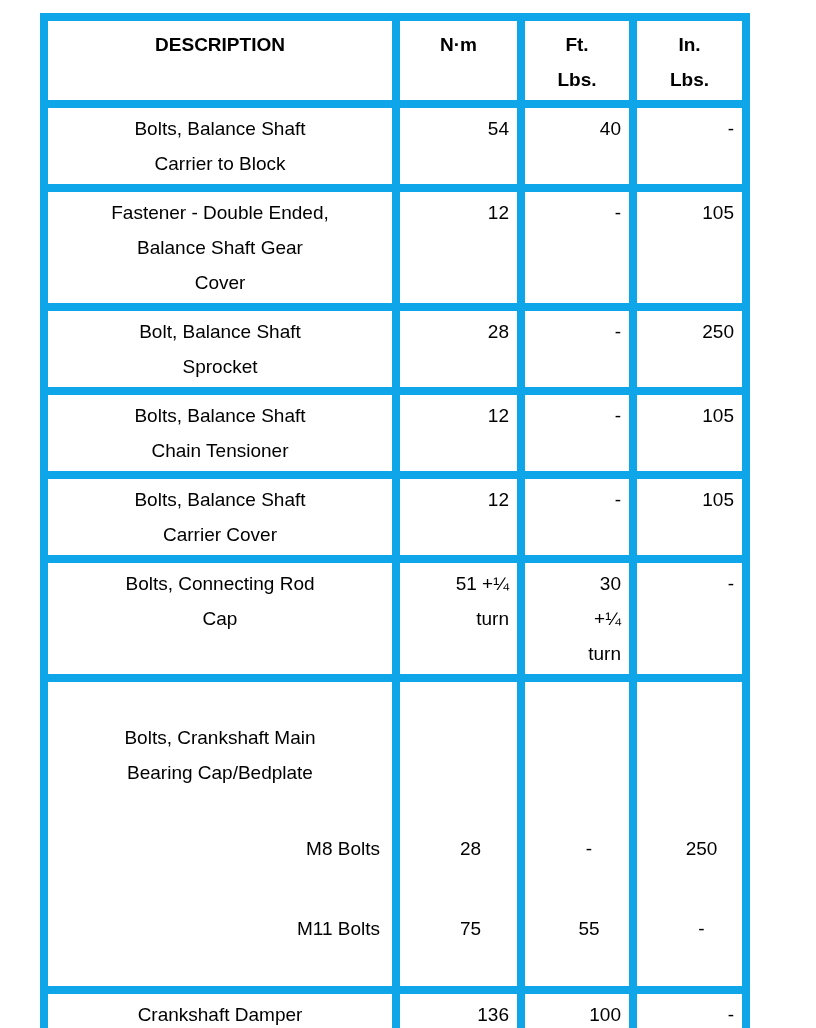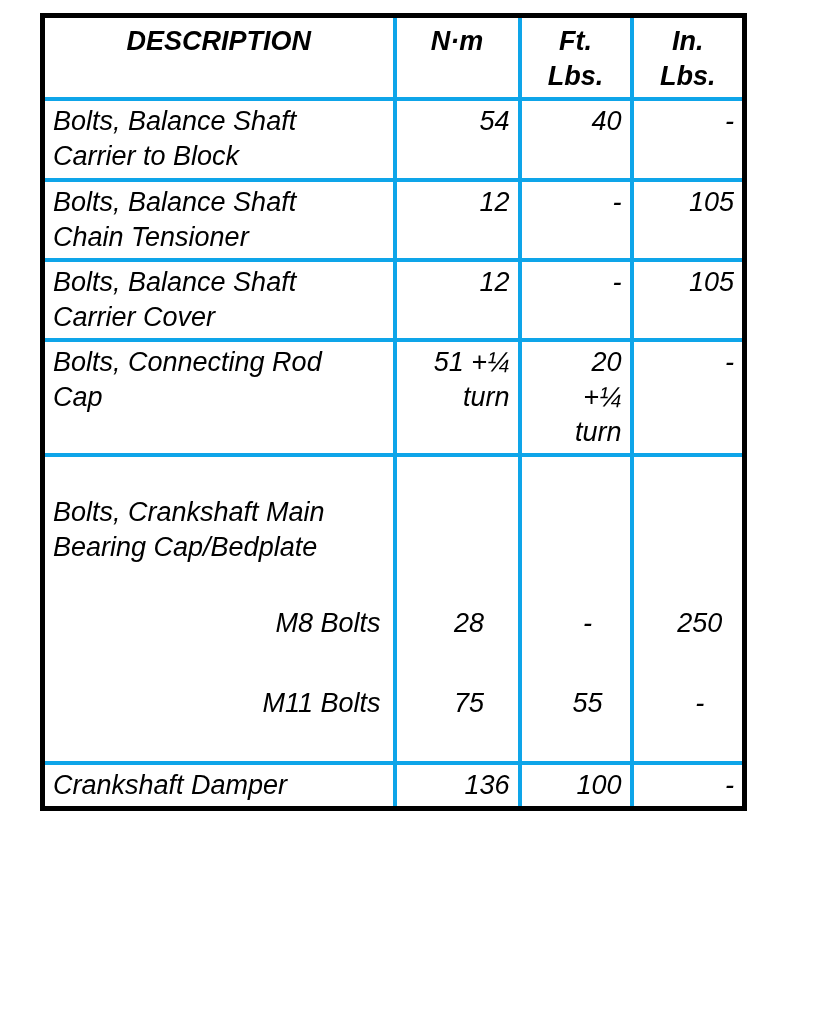--- a/index.html
+++ b/index.html
@@ -19,35 +19,34 @@
     border-collapse: collapse;
     table-layout: fixed;
     border: 5px solid #000;
   }
   col.c-desc { width: 352px; }
   col.c-nm   { width: 125px; }
   col.c-ft   { width: 112px; }
   col.c-in   { width: 113px; }
 
   th, td {
-    border: 4px solid #0ea5e9;
+    border: 8px solid #0ea5e9;
     vertical-align: top;
-    font-size: 27px;
+    font-size: 19px;
     line-height: 35px;
     padding: 3px 8px;
     white-space: pre-line;
     overflow: hidden;
-    font-style: italic;
   }
   th {
     font-weight: bold;
     text-align: center;
     padding-top: 6px;
   }
-  td.desc { text-align: left; }
+  td.desc { text-align: center; }
   td.val  { text-align: right; }
 
   tr.r-hdr { height: 81px; }
   tr.r1  { height: 81px; }
   tr.r2  { height: 109px; }
   tr.r3  { height: 77px; }
   tr.r4  { height: 76px; }
   tr.r5  { height: 76px; }
   tr.r6  { height: 38px; }
   tr.r7  { height: 113px; }
@@ -97,40 +96,55 @@
       </tr>
     </thead>
     <tbody>
       <tr class="r1">
         <td class="desc">Bolts, Balance Shaft
 Carrier to Block</td>
         <td class="val">54</td>
         <td class="val">40</td>
         <td class="val">-</td>
       </tr>
+      <tr class="r2">
+        <td class="desc">Fastener - Double Ended,
+Balance Shaft Gear
+Cover</td>
+        <td class="val">12</td>
+        <td class="val">-</td>
+        <td class="val">105</td>
+      </tr>
+      <tr class="r3">
+        <td class="desc">Bolt, Balance Shaft
+Sprocket</td>
+        <td class="val">28</td>
+        <td class="val">-</td>
+        <td class="val">250</td>
+      </tr>
       <tr class="r4">
         <td class="desc">Bolts, Balance Shaft
 Chain Tensioner</td>
         <td class="val">12</td>
         <td class="val">-</td>
         <td class="val">105</td>
       </tr>
       <tr class="r5">
         <td class="desc">Bolts, Balance Shaft
 Carrier Cover</td>
         <td class="val">12</td>
         <td class="val">-</td>
         <td class="val">105</td>
       </tr>
       <tr class="r7">
         <td class="desc">Bolts, Connecting Rod
 Cap</td>
         <td class="val">51 +¼
 turn</td>
-        <td class="val">20
+        <td class="val">30
 +¼
 turn</td>
         <td class="val">-</td>
       </tr>
 
       <tr class="r8">
         <td class="desc">
           <div class="group-title">Bolts, Crankshaft Main
 Bearing Cap/Bedplate</div>
           <div class="sub-line sub-label">M8 Bolts</div>

